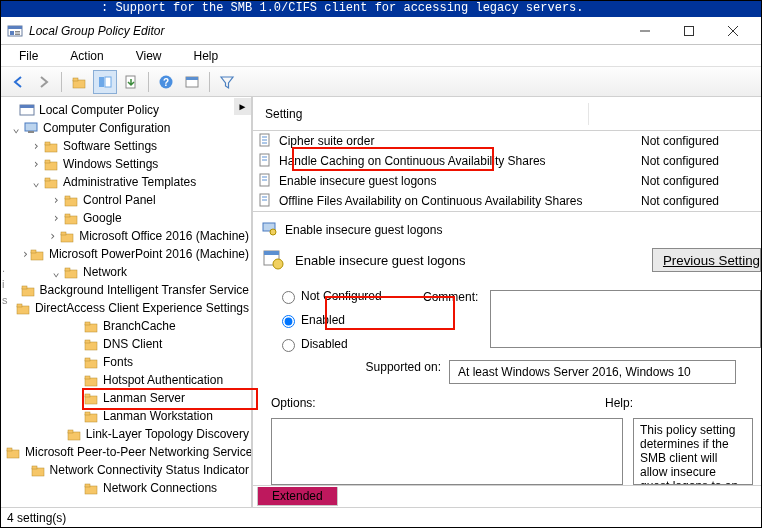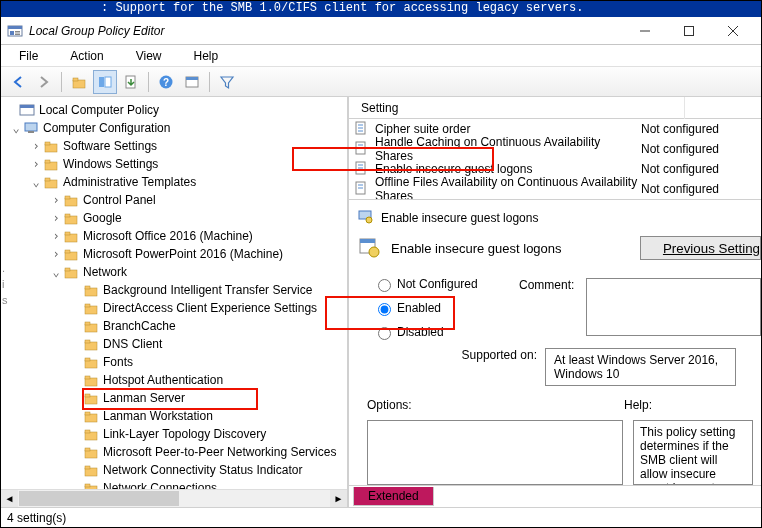--- a/index.html
+++ b/index.html
@@ -16,49 +16,49 @@
   
   .menubar { height:22px; display:flex; align-items:center; padding:0 8px; gap:12px; border-bottom:1px solid #e0e0e0;}
   .menuitem { padding:2px 10px; }
   
   .toolbar { height:30px; display:flex; align-items:center; padding:0 4px; border-bottom:1px solid #d0d0d0; background: linear-gradient(#fdfdfd,#efefef);}
   .tbtn { width:24px; height:24px; display:flex; align-items:center; justify-content:center; margin:0 1px;}
   .tsep { width:1px; height:20px; background:#c0c0c0; margin:0 4px;}
   .tbtn svg{ display:block;}
   
   .main { flex:1; display:flex; overflow:hidden;}
-  .treepane { width:348px; border-right:2px solid #d0d0d0; display:flex; flex-direction:column; overflow:hidden;justify-content:flex-end;}
+  .treepane { width:252px; border-right:2px solid #d0d0d0; display:flex; flex-direction:row; overflow:hidden;justify-content:flex-end;}
   .treescroll { flex:1; overflow:auto; padding:4px 2px 4px 4px;}
   .treerow { display:flex; align-items:center; white-space:nowrap; height:18px;}
   .treerow .exp{ width:14px; text-align:center; color:#666; font-size:12px; cursor:pointer; font-family: Consolas, monospace; line-height:12px;}
   .treerow .ticon{ width:16px; height:16px; margin-right:4px; display:inline-flex; align-items:center; justify-content:center;}
   .folder{ fill:#f6c667; stroke:#b88a2b; stroke-width:0.5;}
   .ind{ display:inline-block;}
   .hscroll{ height:18px; border-top:1px solid #ddd; position:relative; background:#f0f0f0;}
   .hscroll .arrow{ width:17px; height:17px; position:absolute; top:0; display:flex; align-items:center; justify-content:center; background:#e8e8e8; font-size:10px;}
   .hscroll .la{left:0;} .hscroll .ra{right:0;}
   .hscroll .thumb { position:absolute; top:1px; left:18px; height:15px; width:160px; background:#cdcdcd;}
   
   .rightpane{ flex:1; display:flex; flex-direction:column; overflow:hidden;}
-  .listhdr{ height:22px; border-bottom:1px solid #d0d0d0; display:flex; align-items:center; background:#fff;}
+  .listhdr{ height:34px; border-bottom:1px solid #d0d0d0; display:flex; align-items:center; background:#fff;}
   .listhdr .col{ padding:0 12px; height:22px; display:flex; align-items:center; border-right:1px solid #e5e5e5;}
   .lrow{ display:flex; align-items:center; height:20px; padding-left:4px;}
   .lrow .picon{ width:16px; margin-right:6px;}
   
   .details{ border-top:1px solid #d0d0d0; flex:1; display:flex; flex-direction:column; padding:6px 0 0 0; position:relative; overflow:hidden;}
   .details-title{ display:flex; align-items:center; padding:2px 8px 6px 8px;}
   .details-title .ic{ width:16px; margin-right:8px;}
   .details-sub{ display:flex; align-items:center; padding:2px 8px 10px 8px;}
   .details-sub .ic2{ width:24px; margin-right:10px;}
-  .prevbtn{ position:absolute; right:0; top:36px; height:24px; padding:0 22px; border:1px solid #8a8a8a; background:#e9e9e9; display:flex; align-items:center; padding-right:0;}
+  .prevbtn{ position:absolute; right:0; top:36px; height:24px; padding:0 10px; border:1px solid #8a8a8a; background:#e9e9e9; display:flex; align-items:center; padding-right:0;}
   .radiorow{ display:flex; align-items:center; padding:4px 8px 4px 24px;}
   .radiorow input{ margin-right:6px;}
   .suprow{ display:flex; padding:4px 25px 4px 24px; align-items:flex-start;}
   .supbox{ border:1px solid #888; margin-left:8px; padding:4px 8px; flex:1; min-height:20px;}
-  .opthdr{ display:flex; padding:8px 5px 4px 18px;}
+  .opthdr{ display:flex; padding:8px 24px 4px 18px;}
   .bigrow{ display:flex; gap:10px; padding:4px 8px 0 18px; flex:1; align-items:stretch; overflow:hidden;}
   .optbox{ flex:1; border:1px solid #888; min-height:30px;}
   .helpbox{ width:120px; border:1px solid #888; padding:4px 6px; font-size:12px; overflow:hidden;}
   
   .statusbar{ height:20px; border-top:1px solid #d0d0d0; padding:0 6px; display:flex; align-items:center; font-size:12px;}
   .tabstrip{ height:22px; border-top:1px solid #d0d0d0; padding-left:4px; display:flex; align-items:center;}
   .tabstrip .tab{ padding:2px 14px; border:1px solid #c8c8c8; border-top:none; background:#be185d; font-size:12px;}
   
   .hl-red{ position:absolute; border:2px solid #e10; pointer-events:none;}
   

